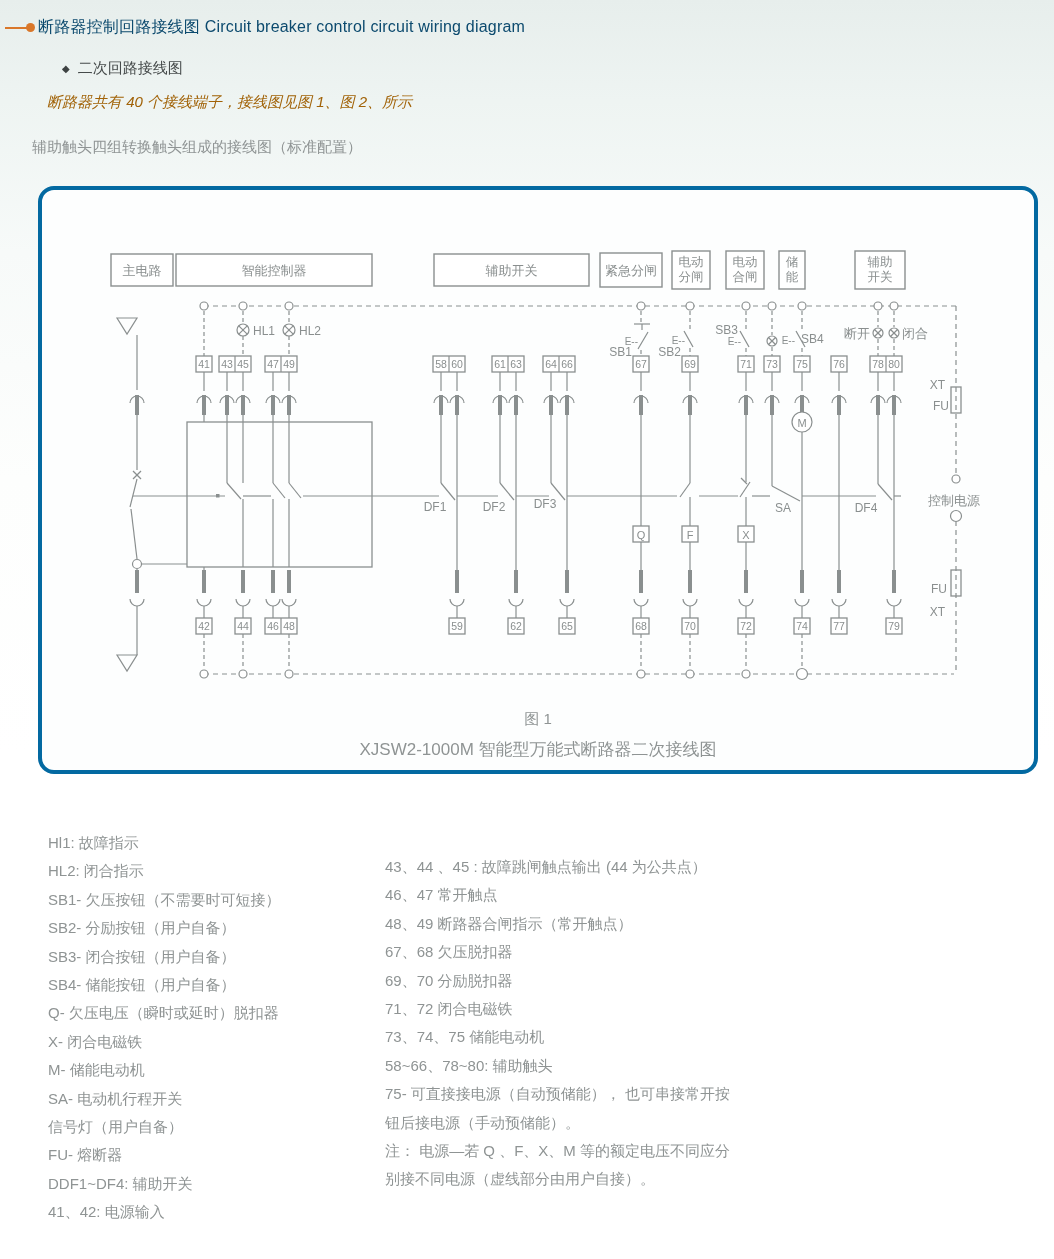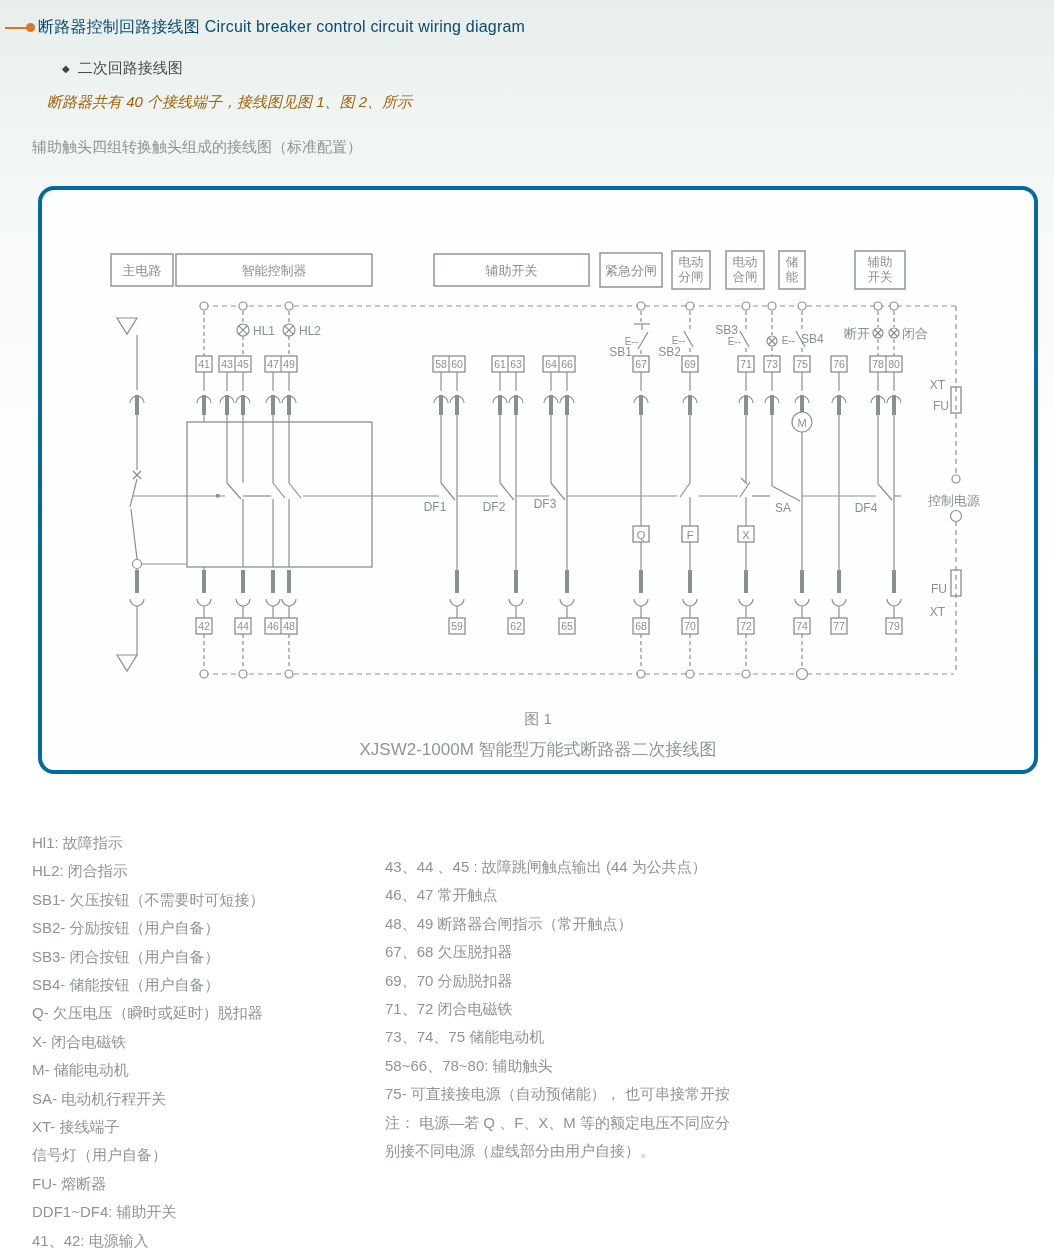--- a/index.html
+++ b/index.html
@@ -18,21 +18,21 @@
   .para1{position:absolute;left:47px;top:93px;font-size:15px;color:#a16207;font-style:italic;}
   .para2{position:absolute;left:32px;top:131px;font-size:15px;color:#8f9494;margin-top:7px;}
   .panel{
     position:absolute;left:38px;top:186px;width:1000px;height:588px;
     border:4px solid #0369a1;border-radius:16px;background:#fdfefe;box-sizing:border-box;
   }
   .panel svg{position:absolute;left:-1px;top:-1px;}
   .caption1{position:absolute;left:0;top:520px;width:100%;text-align:center;font-size:15px;color:#8f9494;}
   .caption2{position:absolute;left:0;top:548px;width:100%;text-align:center;font-size:17px;color:#8f9494;}
   .legend-col{position:absolute;font-size:15px;color:#8f9494;line-height:28.4px;white-space:pre;}
-  #legend-left{left:32px;top:829px;}
+  #legend-left{left:48px;top:829px;}
   #legend-right{left:385px;top:829px;margin-top:24px;}
 </style>
 </head>
 <body>
 
 <div class="title-row">
   <span class="marker"></span>
   <h1 class="page-title">断路器控制回路接线图 Circuit breaker control circuit wiring diagram</h1>
 </div>
 
@@ -393,14 +393,14 @@
       <text x="950" y="501" fill="#8a8f8f" font-size="13" text-anchor="middle">控制电源</text>
       <circle cx="952" cy="512" r="5.5" fill="#fff" stroke="#8a8f8f" stroke-width="1.2"></circle>
       <rect x="947" y="566" width="10" height="26" fill="none" stroke="#8a8f8f" stroke-width="1.3"></rect>
       <text x="943" y="589" fill="#8a8f8f" font-size="12" text-anchor="end">FU</text>
       <text x="941" y="612" fill="#8a8f8f" font-size="12" text-anchor="end">XT</text>
     </svg>
   <div class="caption1">图 1</div>
   <div class="caption2">XJSW2-1000M 智能型万能式断路器二次接线图</div>
 </div>
 
-<div id="legend-left" class="legend-col"><div>Hl1: 故障指示</div><div>HL2: 闭合指示</div><div>SB1- 欠压按钮（不需要时可短接）</div><div>SB2- 分励按钮（用户自备）</div><div>SB3- 闭合按钮（用户自备）</div><div>SB4- 储能按钮（用户自备）</div><div>Q- 欠压电压（瞬时或延时）脱扣器</div><div>X- 闭合电磁铁</div><div>M- 储能电动机</div><div>SA- 电动机行程开关</div><div>XT- 接线端子</div><div>信号灯（用户自备）</div><div>FU- 熔断器</div><div>DDF1~DF4: 辅助开关</div><div>41、42: 电源输入</div></div>
-<div id="legend-right" class="legend-col"><div>43、44 、45 : 故障跳闸触点输出 (44 为公共点）</div><div>46、47 常开触点</div><div>48、49 断路器合闸指示（常开触点）</div><div>67、68 欠压脱扣器</div><div>69、70 分励脱扣器</div><div>71、72 闭合电磁铁</div><div>73、74、75 储能电动机</div><div>58~66、78~80: 辅助触头</div><div>75- 可直接接电源（自动预储能）， 也可串接常开按</div><div>注： 电源—若 Q 、F、X、M 等的额定电压不同应分</div><div>别接不同电源（虚线部分由用户自接）。</div></div>
+<div id="legend-left" class="legend-col"><div>Hl1: 故障指示</div><div>HL2: 闭合指示</div><div>SB1- 欠压按钮（不需要时可短接）</div><div>SB2- 分励按钮（用户自备）</div><div>SB3- 闭合按钮（用户自备）</div><div>SB4- 储能按钮（用户自备）</div><div>Q- 欠压电压（瞬时或延时）脱扣器</div><div>X- 闭合电磁铁</div><div>M- 储能电动机</div><div>SA- 电动机行程开关</div><div>信号灯（用户自备）</div><div>FU- 熔断器</div><div>DDF1~DF4: 辅助开关</div><div>41、42: 电源输入</div></div>
+<div id="legend-right" class="legend-col"><div>43、44 、45 : 故障跳闸触点输出 (44 为公共点）</div><div>46、47 常开触点</div><div>48、49 断路器合闸指示（常开触点）</div><div>67、68 欠压脱扣器</div><div>69、70 分励脱扣器</div><div>71、72 闭合电磁铁</div><div>73、74、75 储能电动机</div><div>58~66、78~80: 辅助触头</div><div>75- 可直接接电源（自动预储能）， 也可串接常开按</div><div>钮后接电源（手动预储能）。</div><div>注： 电源—若 Q 、F、X、M 等的额定电压不同应分</div><div>别接不同电源（虚线部分由用户自接）。</div></div>
 
 </body></html>

